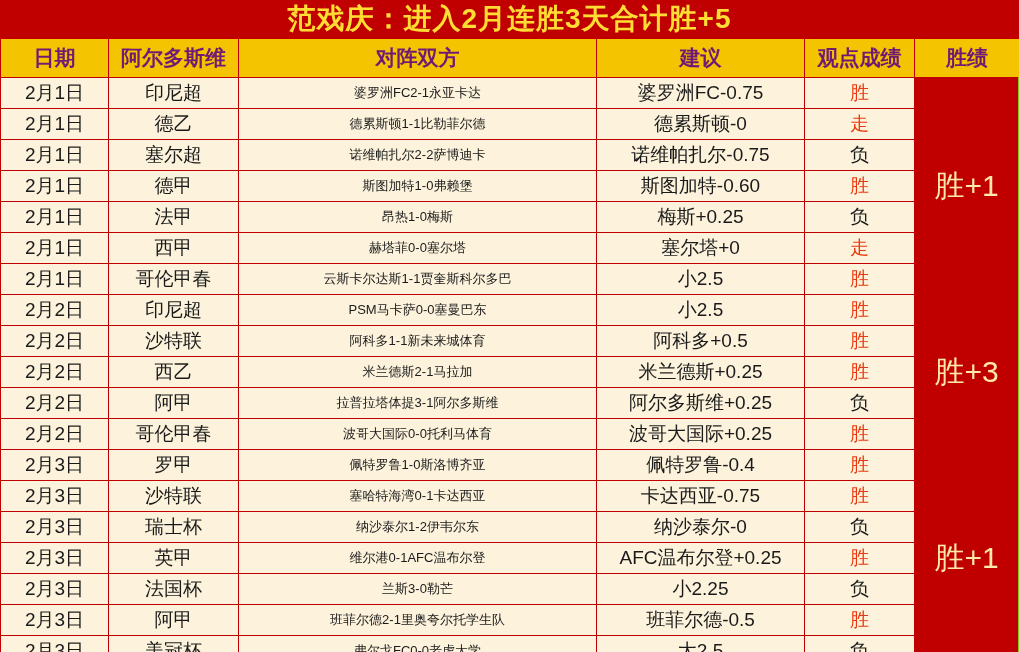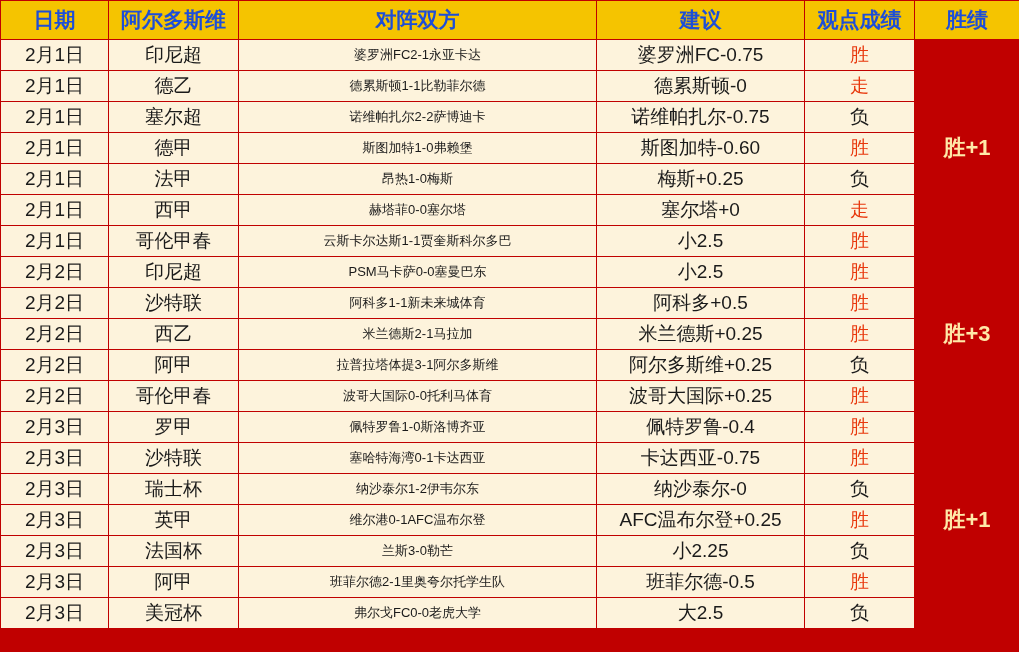--- a/index.html
+++ b/index.html
@@ -54,53 +54,56 @@
     padding: 0;
     height: 30px;
     white-space: nowrap;
     overflow: hidden;
   }
   thead th {
     background: #f5c400;
     font-weight: bold;
     font-size: 21px;
     height: 38px;
-    color: #1d4ed8;
+    color: #701a75;
   }
   td.cell {
     background: #fdf3dc;
   }
   td.match-cell {
     font-size: 13px;
   }
   td.res {
     background: #fdf3dc;
     font-size: 19px;
   }
   td.res.win  { color: #e8380d; }
   td.res.draw { color: #e8380d; }
   td.res.lose { color: #1a1a1a; }
   td.streak {
     background: #c00000;
     color: #ffe9a8;
-    font-size: 22px;
-    font-weight: bold;
+    font-size: 30px;
+    font-weight: normal;
     border-left: 1px solid #c00000;
-    border-right: 1px solid #84cc16;
+    border-right: 3px solid #84cc16;
   }
   .bottom-filler {
     flex: 1 1 auto;
     background: #c00000;
   }
 </style>
 </head>
 <body>
 
 <div id="sheet">
 
+  <div class="title-bar">
+    <span>范戏庆：进入2月连胜3天合计胜+5</span>
+  </div>
 
   <table>
     <colgroup>
       <col class="c-date">
       <col class="c-league">
       <col class="c-match">
       <col class="c-advice">
       <col class="c-result">
       <col class="c-streak">
     </colgroup>

